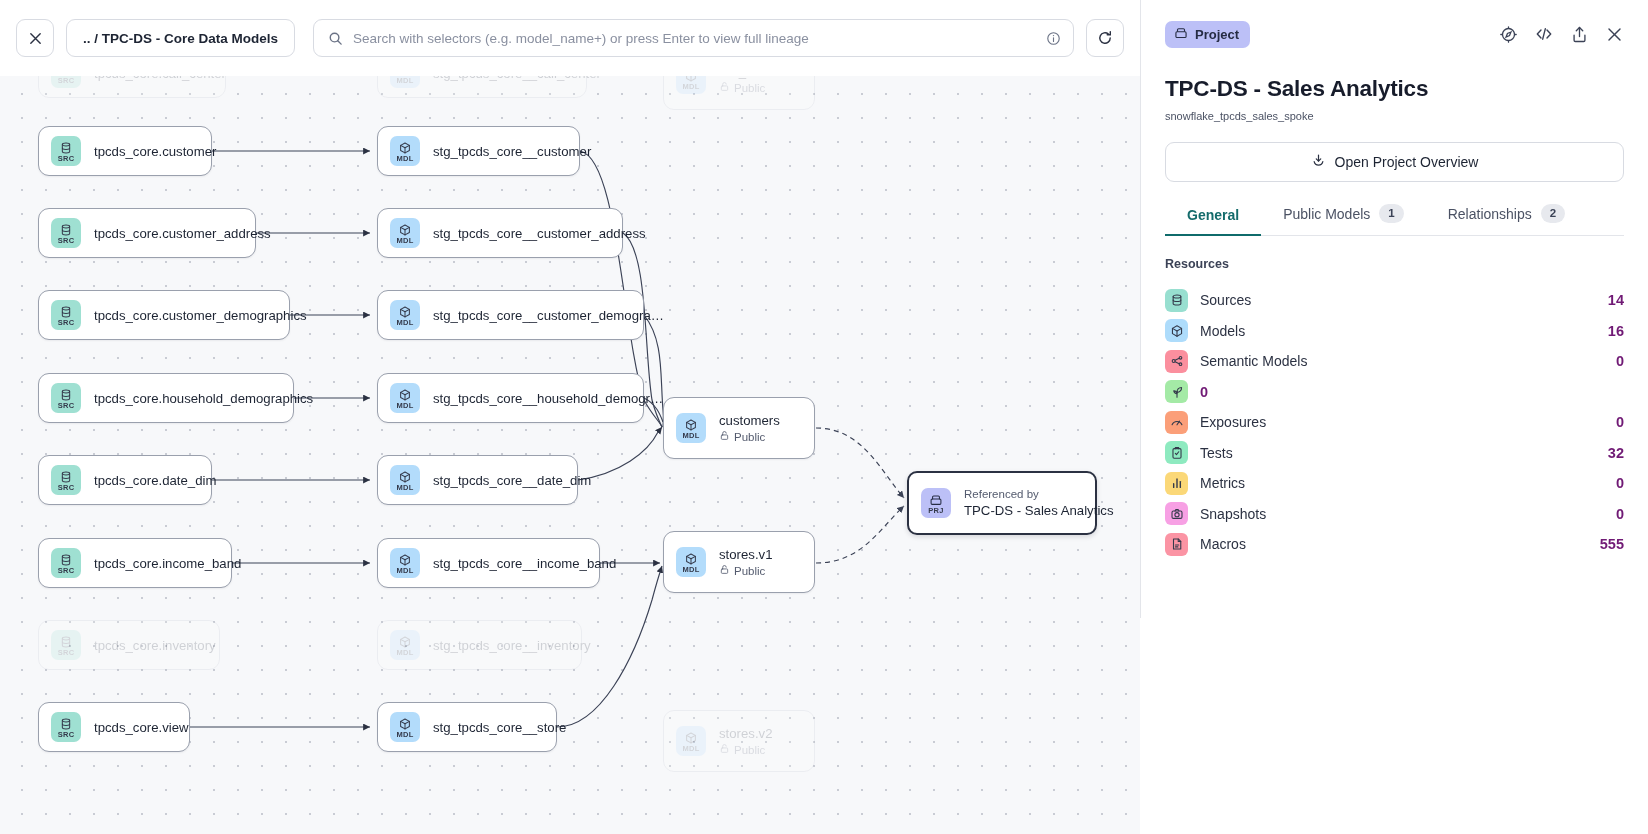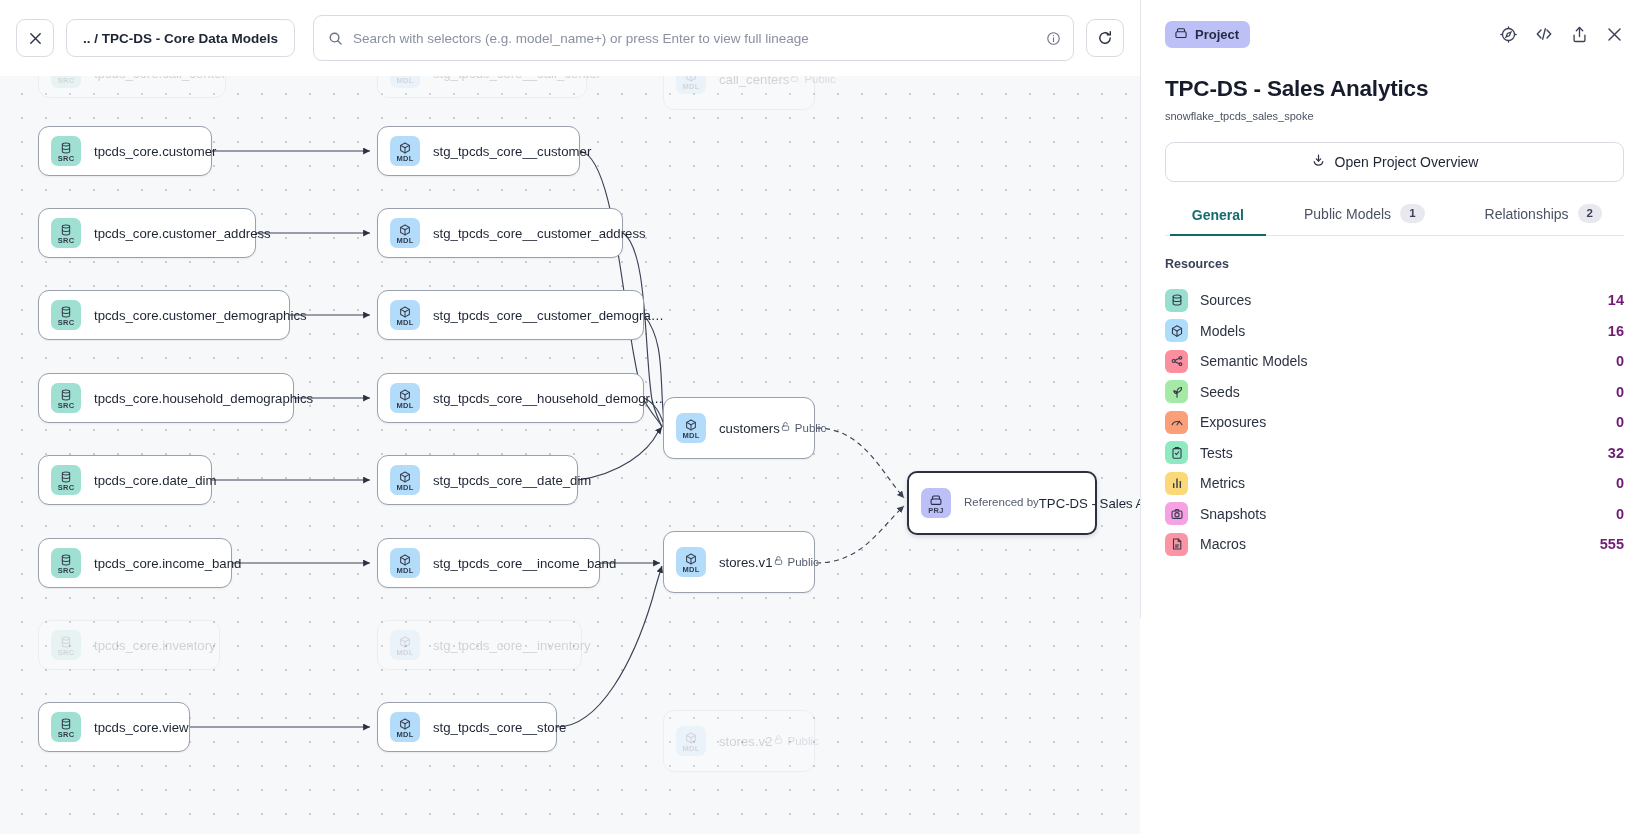--- a/index.html
+++ b/index.html
@@ -41,21 +41,21 @@
     height: 38px;
     border: 1px solid #d8dbe2; border-radius: 9px;
     background: #fff;
     display: flex; align-items: center;
     padding: 0 16px;
     font-size: 13.5px; color: #1d2433; font-weight: 600;
     cursor: pointer; white-space: nowrap;
   }
   .searchbar {
     flex: 1 1 auto;
-    height: 46px;
+    height: 38px;
     border: 1px solid #d8dbe2; border-radius: 9px;
     background: #fff;
     display: flex; align-items: center;
     padding: 0 12px 0 14px;
     gap: 10px;
     margin-left: 6px;
     min-width: 0;
   }
   .searchbar input {
     flex: 1 1 auto; border: none; outline: none;
@@ -103,21 +103,21 @@
   .node .label {
     font-size: 13.2px; color: #1d2433; line-height: 17px;
   }
   .node .sublabel {
     font-size: 11.5px; color: #545b6e; line-height: 15px;
     display: flex; align-items: center; gap: 4px; margin-top: 1px;
   }
   .node .pretitle {
     font-size: 11.5px; color: #545b6e; line-height: 15px;
   }
-  .node .txtcol { display: flex; flex-direction: row; justify-content: flex-end; }
+  .node .txtcol { display: flex; flex-direction: column; justify-content: flex-end; }
   .node.project {
     border: 2px solid #2b3142;
     border-radius: 10px;
     box-shadow: 0 2px 5px rgba(20,24,38,.14);
   }
 
   
   .side-pane {
     width: 508px; height: 618px;
     background: #ffffff;
@@ -147,24 +147,23 @@
   .overview-btn {
     margin-top: 20px; height: 40px;
     border: 1px solid #d8dbe2; border-radius: 9px;
     background: #fff; cursor: pointer;
     display: flex; align-items: center; justify-content: center; gap: 9px;
     font-size: 14px; color: #1d2433; font-weight: 500;
     font-family: "Liberation Sans", sans-serif;
   }
 
   .tabs {
-    display: flex; align-items: flex-end; gap: 16px;
+    display: flex; align-items: flex-end; gap: 0;
     margin-top: 22px;
     border-bottom: 1px solid #e3e5ea;
-    justify-content: flex-end;
   }
   .tab {
     display: flex; align-items: center; gap: 9px;
     padding: 0 22px 11px 22px;
     font-size: 14px; color: #4b5264; cursor: pointer;
     border-bottom: 2px solid transparent;
     margin-bottom: -1px;
   }
   .tab.active { color: #146b6b; font-weight: 700; border-bottom-color: #0f6b6b; }
   .tab .cnt {
@@ -699,21 +698,20 @@
           <span class="res-val">0</span>
         </div>
         <div class="res-row">
           <span class="res-ico" style="background: rgb(164, 234, 166);">
             <svg width="14" height="14" viewBox="0 0 16 16" fill="none" stroke="#343a4b" stroke-width="1.25" stroke-linecap="round" stroke-linejoin="round">
               <path d="M8 14 L8 7.4"></path>
               <path d="M8 8.4 C8 5.2 10.2 3 13.2 2.8 C13.4 5.9 11.2 8.3 8 8.4 Z"></path>
               <path d="M7.9 9.9 C6.2 9.8 4.6 8.6 4.3 6.7 C6.2 6.6 7.6 7.8 7.9 9.5"></path>
             </svg>
           </span>
-          <span class="res-name">Seeds</span>
           <span class="res-val">0</span>
         </div>
         <div class="res-row">
           <span class="res-ico" style="background: rgb(251, 159, 121);">
             <svg width="14" height="14" viewBox="0 0 16 16" fill="none" stroke="#343a4b" stroke-width="1.25" stroke-linecap="round" stroke-linejoin="round">
               <path d="M2.4 11.2 A6 6 0 0 1 13.6 11.2"></path>
               <path d="M8 11.2 L10.9 7"></path>
             </svg>
           </span>
           <span class="res-name">Exposures</span>

